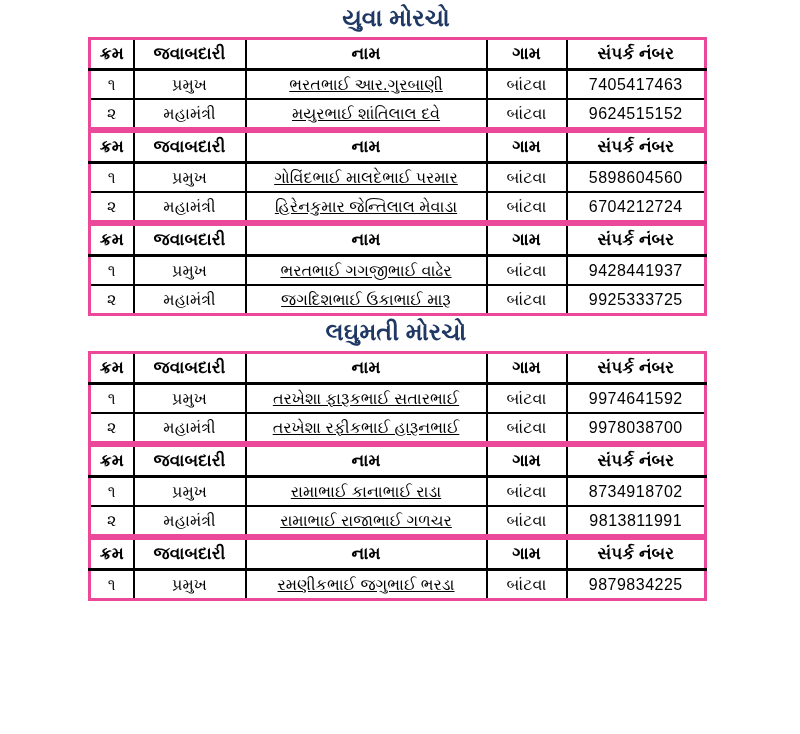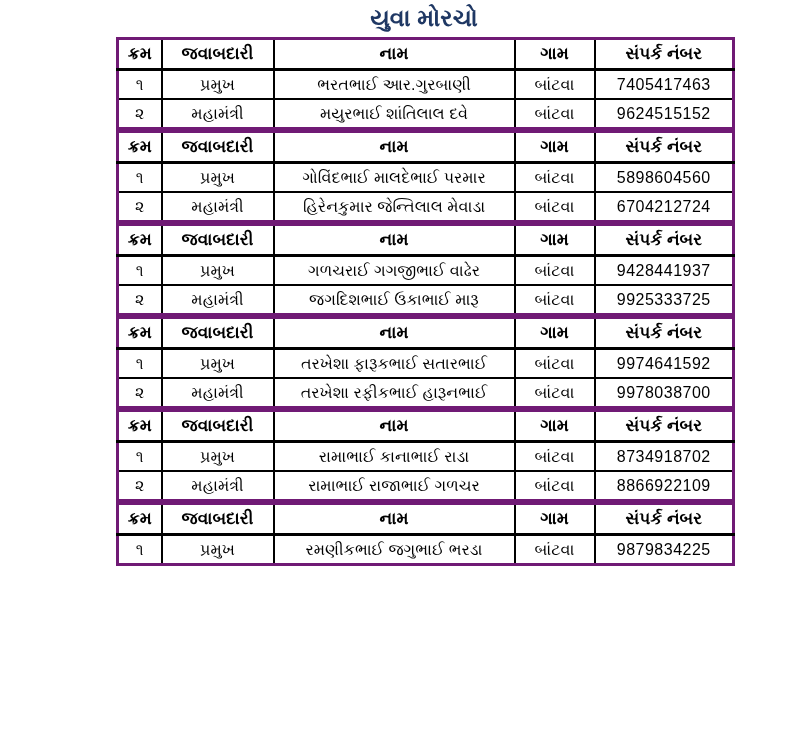--- a/index.html
+++ b/index.html
@@ -4,55 +4,55 @@
 <style>
   html,body{margin:0;padding:0;}
   body{
     width:800px;height:734px;
     background:#ffffff;
     font-family:"Liberation Sans",sans-serif;
     color:#000000;
     overflow:hidden;
   }
   .page{padding-top:2px;}
-  .sec{margin-left:116px;width:616px;}
+  .sec{margin-left:88px;width:616px;}
   .sec-title{
     margin:2px 0 5px 0;
     text-align:center;
     color:#1f3864;
     font-size:24px;
     line-height:28px;
     font-weight:bold;
   }
   table.morcho{
     border-collapse:collapse;
     table-layout:fixed;
     width:616px;
-    border:3px solid #701a75;
+    border:3px solid #ec4899;
   }
   table.morcho th, table.morcho td{
     border:2px solid #000;
     padding:0;
     vertical-align:middle;
     overflow:hidden;
     white-space:nowrap;
   }
   table.morcho thead th{
     border-bottom:3px solid #000;
     height:28px;
     font-size:17px;
     font-weight:bold;
     text-align:center;
   }
   table.morcho td{
     height:27px;
     font-size:16px;
     text-align:center;
   }
-  td.c-name{text-align:left;padding-left:4px;}
+  td.c-name{text-align:left;padding-left:4px;text-decoration:underline;}
   td.c-phone{font-size:18px;letter-spacing:0.5px;}
   col.w-sr{width:44px;}
   col.w-role{width:112px;}
   col.w-name{width:241px;}
   col.w-vill{width:80px;}
   col.w-phone{width:139px;}
 </style>
 </head>
 <body>
 
@@ -148,36 +148,37 @@
           <th>જવાબદારી</th>
           <th>નામ</th>
           <th>ગામ</th>
           <th>સંપર્ક નંબર</th>
         </tr>
       </thead>
       <tbody>
         <tr>
           <td class="c-sr">૧</td>
           <td class="c-role">પ્રમુખ</td>
-          <td class="c-name">ગળચરાઈ ગગજીભાઈ વાઢેર</td>
+          <td class="c-name">ભરતભાઈ ગગજીભાઈ વાઢેર</td>
           <td class="c-vill">બાંટવા</td>
           <td class="c-phone">9428441937</td>
         </tr>
         <tr>
           <td class="c-sr">૨</td>
           <td class="c-role">મહામંત્રી</td>
           <td class="c-name">જગદિશભાઈ ઉકાભાઈ મારૂ</td>
           <td class="c-vill">બાંટવા</td>
           <td class="c-phone">9925333725</td>
         </tr>
       </tbody>
     </table>
   </div>
 
   <div class="sec">
+    <h2 class="sec-title">લઘુમતી મોરચો</h2>
     <table class="morcho">
       <colgroup>
           <col class="w-sr">
           <col class="w-role">
           <col class="w-name">
           <col class="w-vill">
           <col class="w-phone">
         </colgroup>
       <thead>
         <tr>
@@ -231,21 +232,21 @@
           <td class="c-role">પ્રમુખ</td>
           <td class="c-name">રામાભાઈ કાનાભાઈ રાડા</td>
           <td class="c-vill">બાંટવા</td>
           <td class="c-phone">8734918702</td>
         </tr>
         <tr>
           <td class="c-sr">૨</td>
           <td class="c-role">મહામંત્રી</td>
           <td class="c-name">રામાભાઈ રાજાભાઈ ગળચર</td>
           <td class="c-vill">બાંટવા</td>
-          <td class="c-phone">8866922109</td>
+          <td class="c-phone">9813811991</td>
         </tr>
       </tbody>
     </table>
   </div>
 
   <div class="sec">
     <table class="morcho">
       <colgroup>
           <col class="w-sr">
           <col class="w-role">

